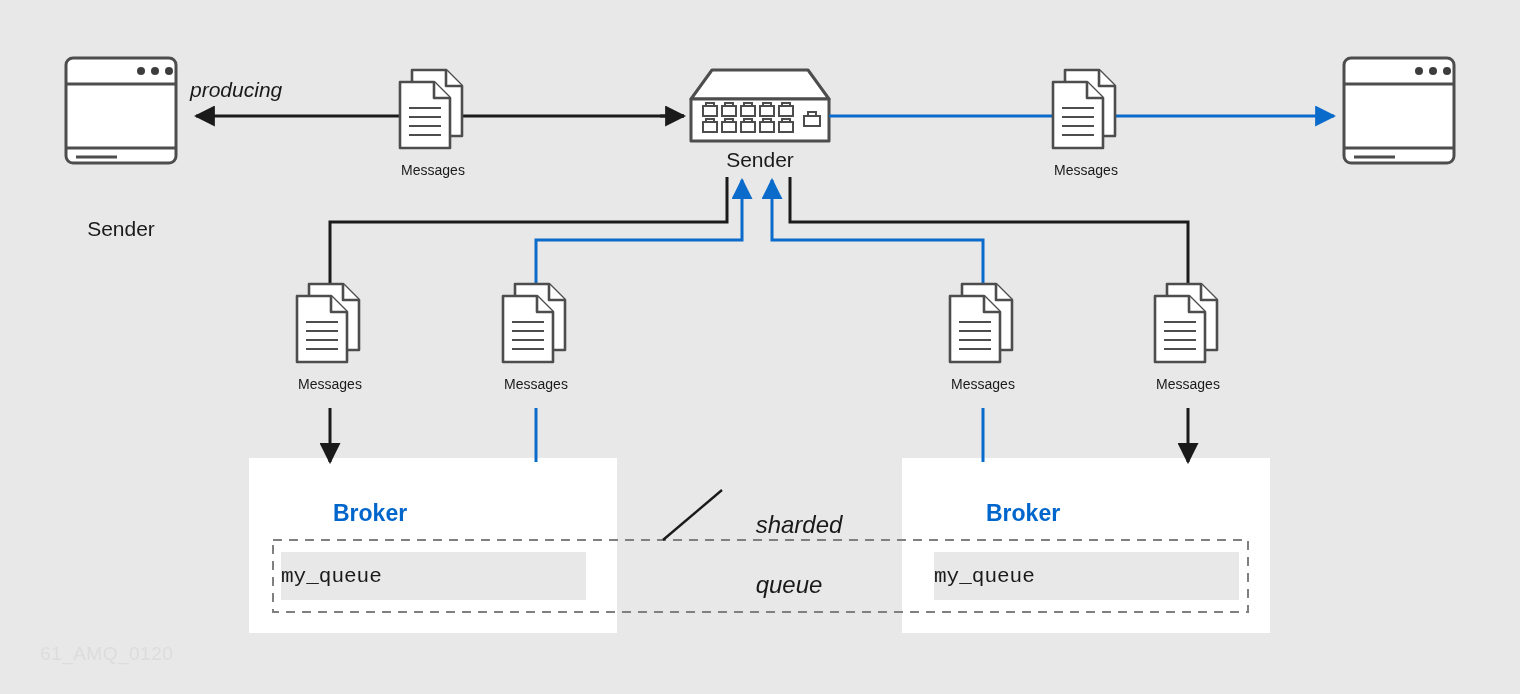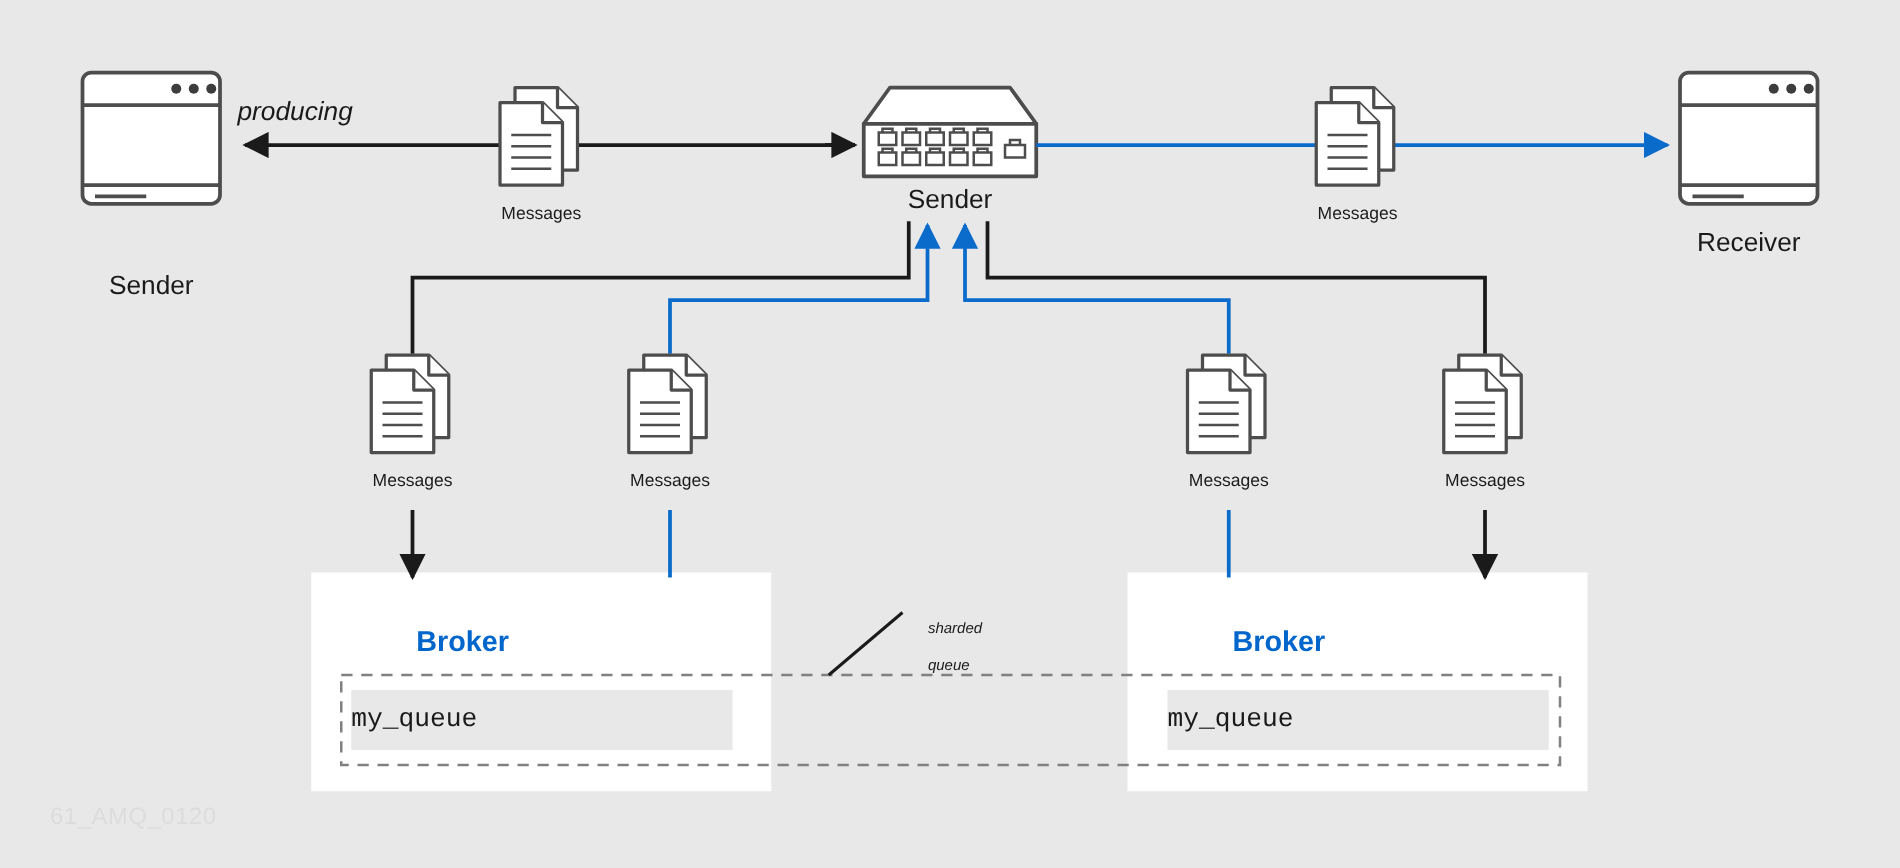--- a/index.html
+++ b/index.html
@@ -23,21 +23,21 @@
   .msg-label{font-size:14px;text-align:center;}
   .edge-label{font-size:21px;font-style:italic;}
   .broker-title{font-size:23px;font-weight:bold;color:#0066cc;}
   .queue-name{
     font-family:"Liberation Mono","DejaVu Sans Mono",monospace;
     font-size:21px;color:#1a1a1a;
   }
   .watermark{
     font-size:19px;color:#dcdcdc;letter-spacing:.5px;
   }
-  .sharded-label{font-size:12px;font-style:italic;text-align:left;line-height:1.25;}
+  .sharded-label{font-size:24px;font-style:italic;text-align:left;line-height:1.25;}
 </style>
 </head>
 <body>
 
 <div id="stage">
 
   <svg width="1520" height="694" viewBox="0 0 1520 694">
     <defs>
       <marker id="arrB" viewBox="0 0 10 10" refX="9" refY="5" markerWidth="7" markerHeight="7" orient="auto-start-reverse">
         <path d="M0,0 L10,5 L0,10 z" fill="#1a1a1a"></path>
@@ -198,21 +198,20 @@
         <line x1="1164" y1="340" x2="1196" y2="340"></line>
         <line x1="1164" y1="349" x2="1196" y2="349"></line>
       </g>
     </g>
   </svg>
 
   <div class="lbl node-label" style="left:21px;top:176px;width:200px;margin-top:41px;">Sender</div>
 
   <div class="lbl node-label" style="left:660px;top:148px;width:200px;">Sender</div>
 
-  <div class="lbl node-label" style="left:1299px;top:183px;width:200px;">Receiver</div>
 
   <div class="lbl edge-label" style="left:190px;top:78px;width:200px;">producing</div>
 
 
   <div class="lbl msg-label" style="left:333px;top:162px;width:200px;">Messages</div>
 
   <div class="lbl msg-label" style="left:986px;top:162px;width:200px;">Messages</div>
 
   <div class="lbl msg-label" style="left:230px;top:376px;width:200px;">Messages</div>
 

